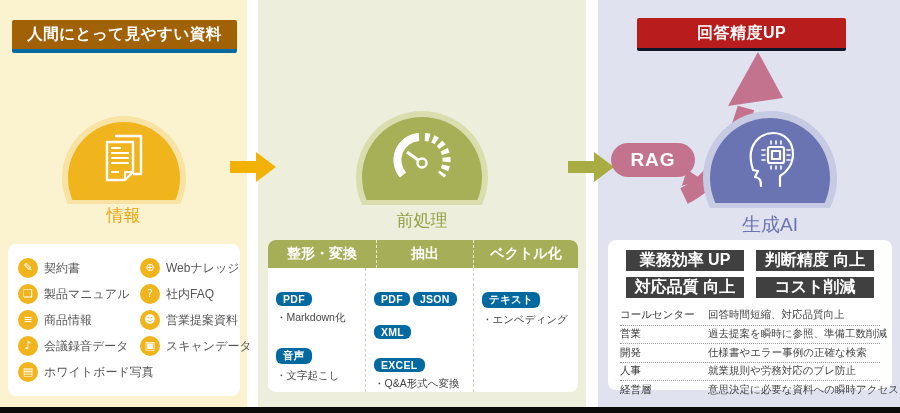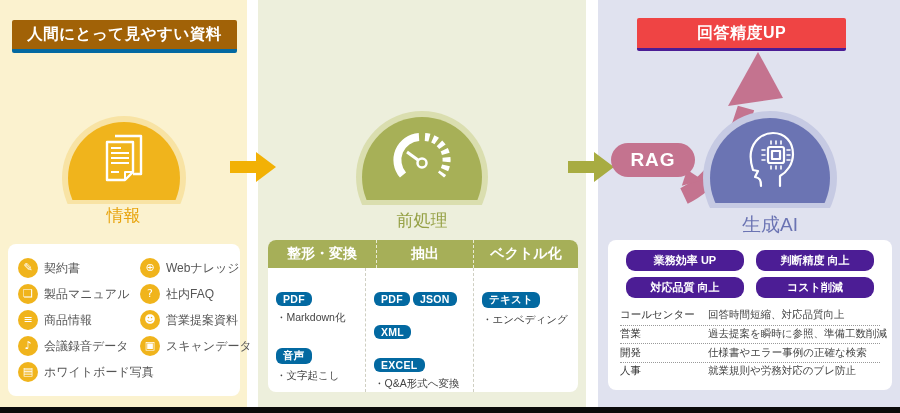--- a/index.html
+++ b/index.html
@@ -15,21 +15,21 @@
   .panel-right { left:598px; width:302px; background:#E0E2EF; }
   .bottombar { position:absolute; left:0; bottom:0; width:900px; height:6px; background:#0b0b0b; }
 
   
   .hdrbox {
     position:absolute; display:flex; align-items:center; justify-content:center;
     color:#fff; font-weight:bold; font-size:16px; border-radius:2px; letter-spacing:.5px;
   }
   .hdr-left  { left:12px;  top:20px; width:225px; height:33px; background:#a16207; border-bottom:4px solid #0369a1; font-size:15.5px; }
   .hdr-mid   { left:272px; top:16px; width:301px; height:36px; background:#A6AF58; border-bottom:3px solid #8C983F; }
-  .hdr-right { left:637px; top:18px; width:209px; height:33px; background:#ef4444; border-bottom:3px solid #4c1d95; }
+  .hdr-right { left:637px; top:18px; width:209px; height:33px; background:#b91c1c; border-bottom:3px solid #0f172a; }
 
   
   .flow-arrow { position:absolute; }
   .flow-arrow svg { display:block; }
 
   
   .dome { position:absolute; overflow:hidden; }
   .dome .circ { border-radius:50%; }
   .halo1 { left:62px;  top:116px; width:124px; height:88px; }
   .halo1 .circ { width:124px; height:124px; background:#F8E3A4; }
@@ -95,22 +95,22 @@
   .tag {
     display:inline-block; background:#0369a1; color:#fff; font-size:10.5px; font-weight:bold;
     padding:1px 7px; border-radius:6px; margin:16px 3px 3px 0; letter-spacing:.3px;
   }
   .grp { margin-bottom:7px; }
   .bullet { font-size:10.5px; color:#444; line-height:1.55; white-space:nowrap; }
 
   
   .badges { display:grid; grid-template-columns:118px 118px; gap:6px 12px; justify-content:center; margin-top:2px; }
   .badge {
-    background:#4c1d95; color:#fff; font-weight:bold; font-size:11px;
-    border-radius:9px; height:21px; display:flex; align-items:center; justify-content:center;
+    background:#404040; color:#fff; font-weight:bold; font-size:16px;
+    border-radius:0; height:21px; display:flex; align-items:center; justify-content:center;
   }
   .rtable { margin-top:8px; }
   .rrow { display:flex; align-items:center; height:18.5px; }
   .rrow + .rrow { border-top:1px dotted #9a9a9a; }
   .rrole { width:88px; flex:none; font-size:10.5px; color:#333; white-space:nowrap; }
   .rben  { flex:1; font-size:10.5px; color:#444; white-space:nowrap; }
 </style>
 </head>
 <body>
 
@@ -297,17 +297,21 @@
         <div class="rben">過去提案を瞬時に参照、準備工数削減</div>
       </div>
       <div class="rrow">
         <div class="rrole">開発</div>
         <div class="rben">仕様書やエラー事例の正確な検索</div>
       </div>
       <div class="rrow">
         <div class="rrole">人事</div>
         <div class="rben">就業規則や労務対応のブレ防止</div>
       </div>
+      <div class="rrow">
+        <div class="rrole">経営層</div>
+        <div class="rben">意思決定に必要な資料への瞬時アクセス</div>
+      </div>
     </div>
   </div>
 
   <div class="bottombar"></div>
 </div>
 
 </body></html>

